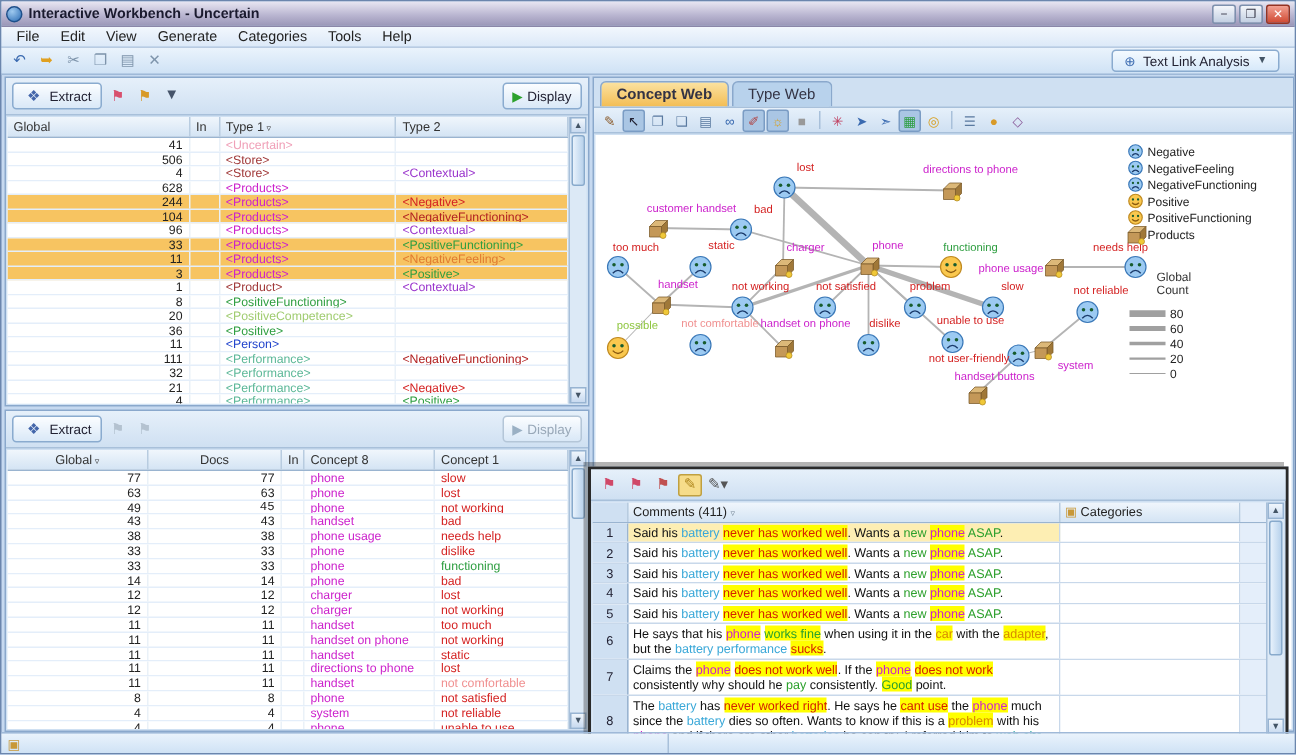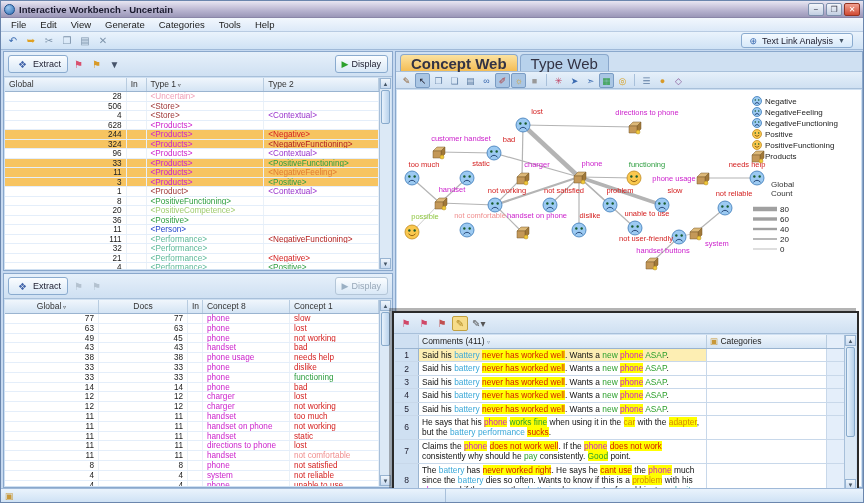--- a/index.html
+++ b/index.html
@@ -48,21 +48,21 @@
   .trow div { padding:0 4px; border-right:1px solid #eaf1f8; overflow:hidden; white-space:nowrap; }
   .num { text-align:right; }
   .vscroll { position:absolute; right:1px; width:12px; background:#dce9f6; border-left:1px solid #a8c0da; }
   .p1 .vscroll, .p2 .vscroll { top:26px; bottom:1px; }
   .sb-arrow { height:11px; text-align:center; font-size:6px; line-height:11px; color:#456; background:linear-gradient(#f0f6fc,#c8daf0); border:1px solid #98b4d2; }
   .sb-thumb { margin:1px; height:34px; background:linear-gradient(90deg,#e8f2fc,#b8d2ec); border:1px solid #88aacc; border-radius:2px; }
 
   
   .right-col { position:absolute; left:394px; top:50px; width:468px; bottom:14px; background:#cfe0f2; border:1px solid #8aa8cc; }
   .tabs { height:19px; display:flex; align-items:flex-end; gap:2px; padding:1px 4px 0; }
-  .tab { height:17px; padding:0 10px; font-size:15px; display:flex; align-items:center; border:1px solid #8aa8cc; border-bottom:none; border-radius:4px 4px 0 0; background:#b8d2ec; color:#334;margin-top:36px; }
+  .tab { height:17px; padding:0 10px; font-size:10px; display:flex; align-items:center; border:1px solid #8aa8cc; border-bottom:none; border-radius:4px 4px 0 0; background:#b8d2ec; color:#334;margin-top:36px; }
   .tab.active { background:linear-gradient(#fbe2a0,#f3bd55); font-weight:bold; }
   .gtoolbar { height:18px; display:flex; align-items:center; gap:1px; padding:0 3px; background:linear-gradient(#e6f0fa,#cfe0f2); border-top:1px solid #a8c0da; border-bottom:1px solid #a8c0da; }
   .gt-icon { width:15px; height:15px; font-size:9px; line-height:14px; text-align:center; border:1px solid transparent; border-radius:2px; }
   .gt-icon.pressed { background:#aac6e4; border-color:#7a9cc4; }
   .gt-icon.disabled { color:#aab8c6; }
   .gt-sep { width:1px; height:12px; background:#a8c0da; margin:0 3px; }
   .graph-area { position:absolute; left:1px; right:1px; top:38px; bottom:1px; background:#fff; }
 
   
   .comments-win { position:absolute; left:391px; top:310px; width:467px; height:182px; background:#cfe0f2; border:2px solid #2a2a2a; box-shadow:-3px -3px 0 rgba(40,40,40,.35); }
@@ -146,21 +146,21 @@
       </div>
       <div class="grid-table">
         <div class="thead" id="patterns-head">
             <div style="width: 123px;">Global</div>
             <div style="width: 20px;">In</div>
             <div style="width: 119px;">Type 1<span style="font-size: 6px;"> ▿</span></div>
             <div style="width: 116px;">Type 2</div>
           </div>
         <div id="patterns-body">
             <div class="trow">
-              <div class="num" style="width: 123px;">28</div>
+              <div class="num" style="width: 123px;">41</div>
               <div style="width: 20px;"></div>
               <div style="width: 119px; color: rgb(240, 160, 184);">&lt;Uncertain&gt;</div>
               <div style="width: 116px; color: rgb(34, 34, 34);"></div>
             </div>
             <div class="trow">
               <div class="num" style="width: 123px;">506</div>
               <div style="width: 20px;"></div>
               <div style="width: 119px; color: rgb(160, 56, 56);">&lt;Store&gt;</div>
               <div style="width: 116px; color: rgb(34, 34, 34);"></div>
             </div>
@@ -176,21 +176,21 @@
               <div style="width: 119px; color: rgb(204, 34, 204);">&lt;Products&gt;</div>
               <div style="width: 116px; color: rgb(34, 34, 34);"></div>
             </div>
             <div class="trow sel">
               <div class="num" style="width: 123px;">244</div>
               <div style="width: 20px;"></div>
               <div style="width: 119px; color: rgb(204, 34, 204);">&lt;Products&gt;</div>
               <div style="width: 116px; color: rgb(212, 34, 34);">&lt;Negative&gt;</div>
             </div>
             <div class="trow sel">
-              <div class="num" style="width: 123px;">324</div>
+              <div class="num" style="width: 123px;">104</div>
               <div style="width: 20px;"></div>
               <div style="width: 119px; color: rgb(204, 34, 204);">&lt;Products&gt;</div>
               <div style="width: 116px; color: rgb(178, 34, 34);">&lt;NegativeFunctioning&gt;</div>
             </div>
             <div class="trow">
               <div class="num" style="width: 123px;">96</div>
               <div style="width: 20px;"></div>
               <div style="width: 119px; color: rgb(204, 34, 204);">&lt;Products&gt;</div>
               <div style="width: 116px; color: rgb(153, 51, 204);">&lt;Contextual&gt;</div>
             </div>

